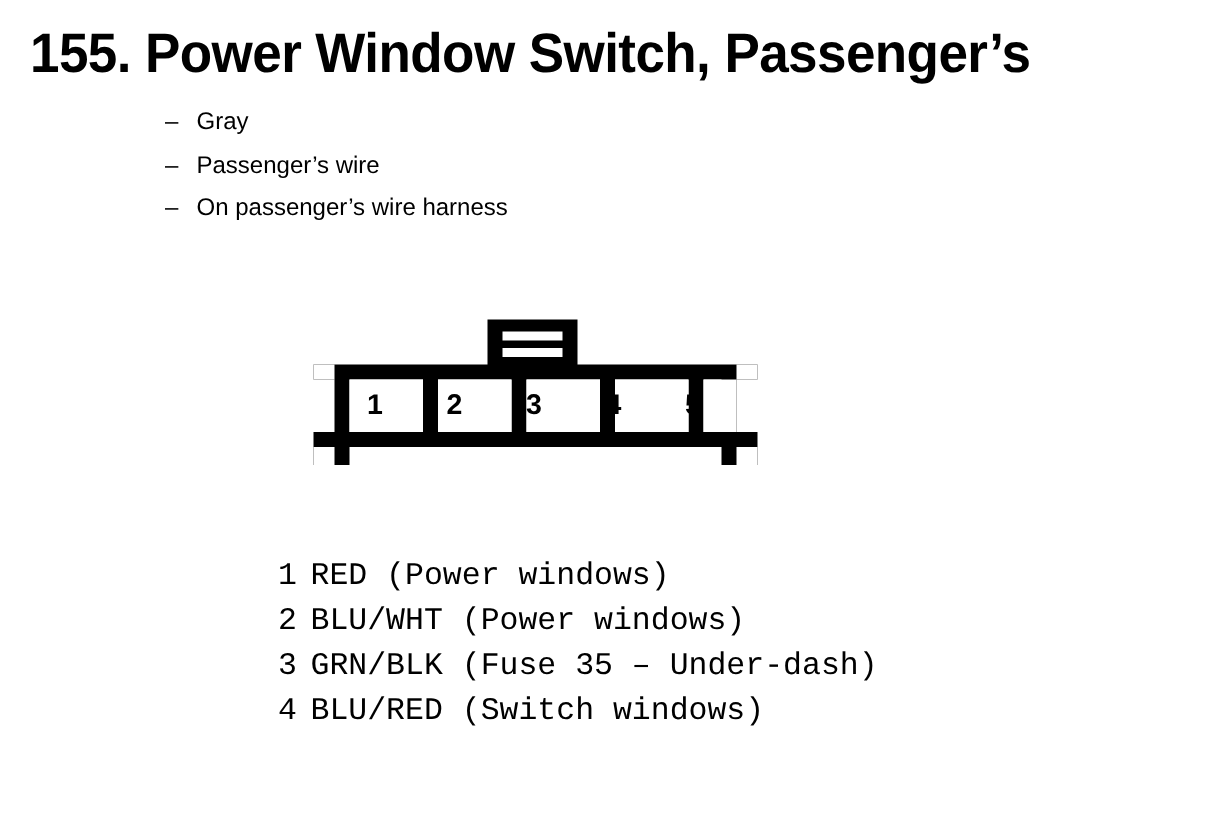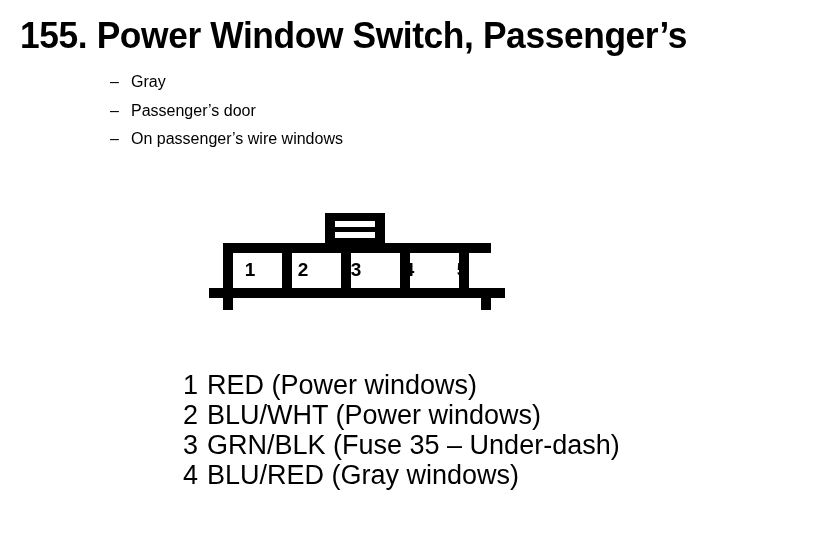--- a/index.html
+++ b/index.html
@@ -49,22 +49,23 @@
     font-family:"Liberation Sans", sans-serif;
     font-size:19px;
     font-weight:bold;
     text-anchor:middle;
   }
 
   
   #legend {
     position:absolute;
     left:150px; top:370px;
-    font-size:27px;
+    font-size:21px;
     line-height:30px;
+    font-family:Liberation Mono, monospace;
   }
   .legend-row { white-space:nowrap; }
   .legend-num {
     display:inline-block;
     width:48px;
     text-align:right;
     padding-right:9px;
   }
   .legend-desc { display:inline; }
 </style>
@@ -73,24 +74,24 @@
 
 <div id="page">
 
   <div id="title">155. Power Window Switch, Passenger’s</div>
 
   <div id="bullets">
     <div class="bullet-row">
       <span class="bullet-dash">–</span><span>Gray</span>
     </div>
     <div class="bullet-row">
-      <span class="bullet-dash">–</span><span>Passenger’s door</span>
+      <span class="bullet-dash">–</span><span>Passenger’s wire</span>
     </div>
     <div class="bullet-row">
-      <span class="bullet-dash">–</span><span>On passenger’s wire windows</span>
+      <span class="bullet-dash">–</span><span>On passenger’s wire harness</span>
     </div>
   </div>
 
   <div id="connector">
     <svg width="306" height="100" viewBox="0 0 306 100" xmlns="http://www.w3.org/2000/svg">
 
       <path fill="#000000" fill-rule="evenodd" d="
               M 121 1
               H 181
               V 31
@@ -145,17 +146,17 @@
     <div class="legend-row">
       <span class="legend-num">1</span><span class="legend-desc">RED (Power windows)</span>
     </div>
     <div class="legend-row">
       <span class="legend-num">2</span><span class="legend-desc">BLU/WHT (Power windows)</span>
     </div>
     <div class="legend-row">
       <span class="legend-num">3</span><span class="legend-desc">GRN/BLK (Fuse 35 – Under-dash)</span>
     </div>
     <div class="legend-row">
-      <span class="legend-num">4</span><span class="legend-desc">BLU/RED (Gray windows)</span>
+      <span class="legend-num">4</span><span class="legend-desc">BLU/RED (Switch windows)</span>
     </div>
   </div>
 
 </div>
 
 </body></html>

